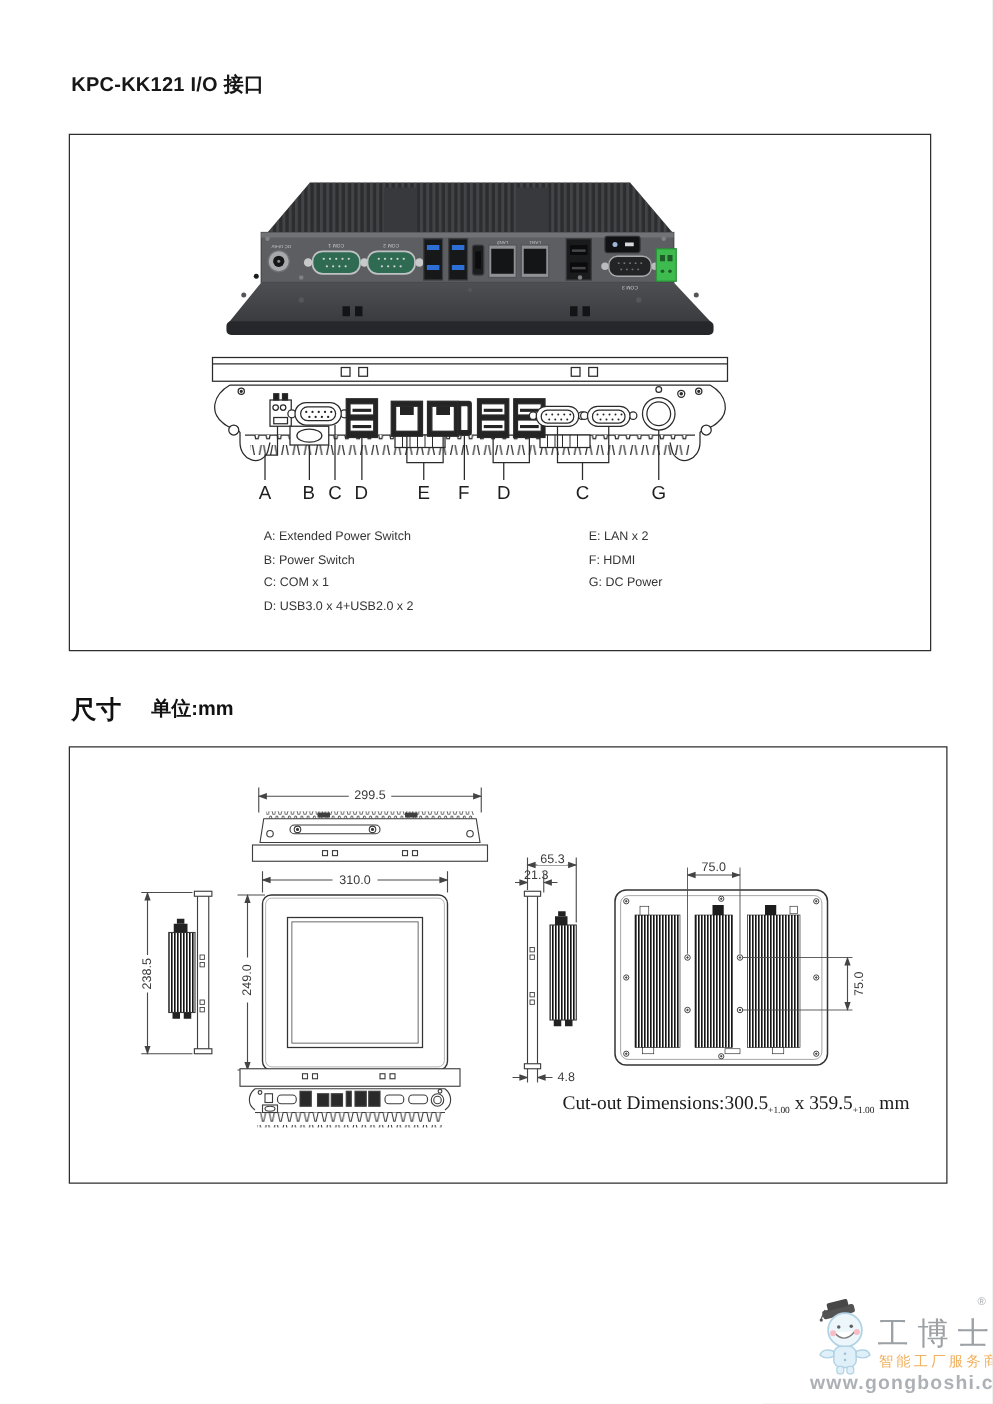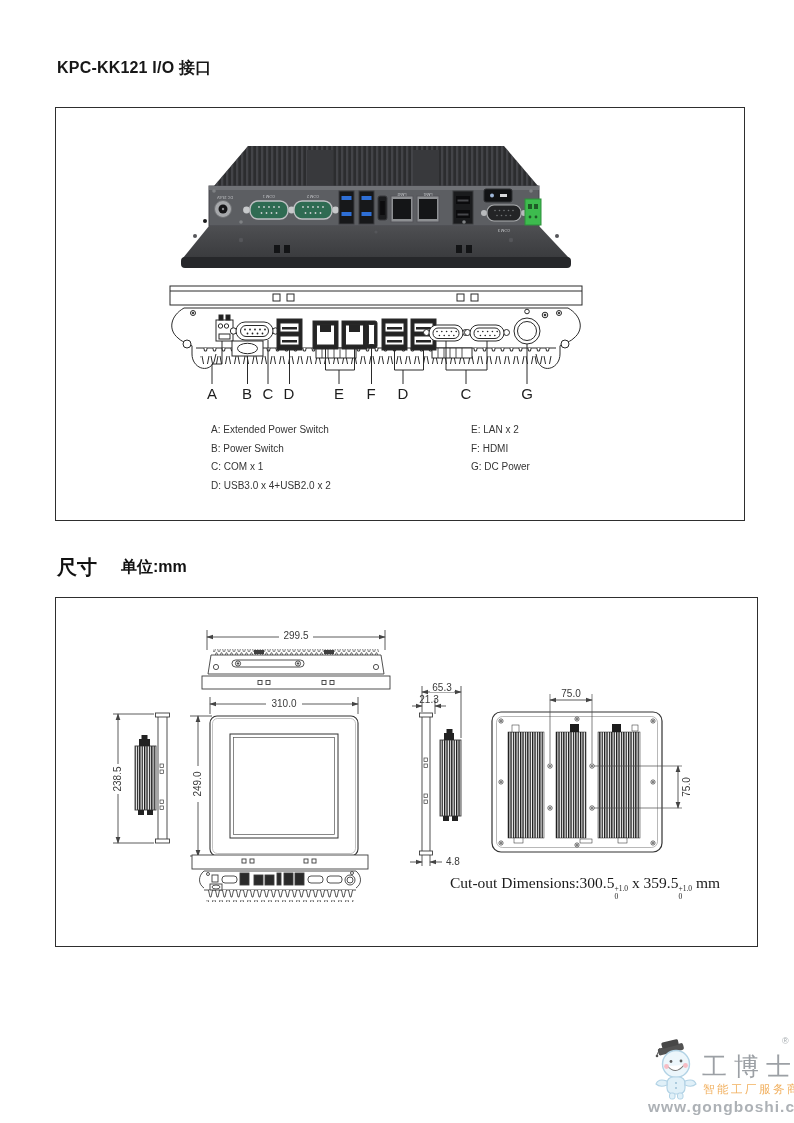--- a/index.html
+++ b/index.html
@@ -7,21 +7,21 @@
         font-family:"Liberation Sans",sans-serif;overflow:hidden;}
   .abs{position:absolute;}
   .title{left:57px;top:58px;font-size:16px;font-weight:bold;color:#171717;letter-spacing:.2px;}
   .figbox{border:1px solid #2e2e2e;background:#fff;}
   .legend{font-size:10px;color:#353535;}
   .legend .row{height:18.5px;line-height:18.5px;white-space:nowrap;}
   .dimhead{left:57px;top:554px;}
   .dimhead .zh{font-size:20px;font-weight:bold;color:#111;margin-top:32px;}
   .dimhead .unit{font-size:16px;font-weight:bold;color:#111;margin-left:24px;vertical-align:2px;}
   .cutout{font-family:"Liberation Serif",serif;font-size:15.5px;color:#1b1b1b;white-space:nowrap;}
-  .tol{display:inline-flex;flex-direction:column;vertical-align:-3px;font-size:7.5px;line-height:1.05;}
+  .tol{display:inline-flex;flex-direction:row;vertical-align:-3px;font-size:7.5px;line-height:1.05;}
   .tol i,.tol b{font-style:normal;font-weight:normal;}
   .wm{opacity:.88;}
   .wm .brand{font-family:"Liberation Serif",serif;font-size:25px;color:#8f9499;letter-spacing:7px;white-space:nowrap;}
   .wm .reg{font-size:9px;color:#9aa0a5;}
   .wm .tagline{font-size:11.5px;color:#f0a64a;letter-spacing:2.5px;white-space:nowrap;}
   .wm .url{font-size:15.5px;font-weight:bold;color:#a2a7ac;letter-spacing:1px;white-space:nowrap;}
   svg text{font-family:"Liberation Sans",sans-serif;}
   .dimtxt{font-size:10px;fill:#3a3a3a;}
   .lbl{font-size:15px;fill:#1d1d1d;}
 </style>

